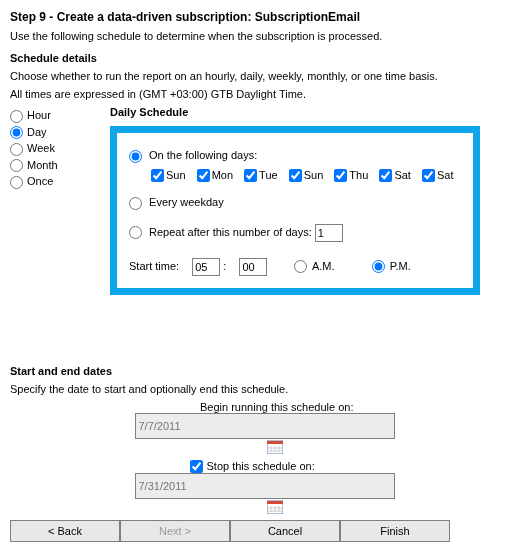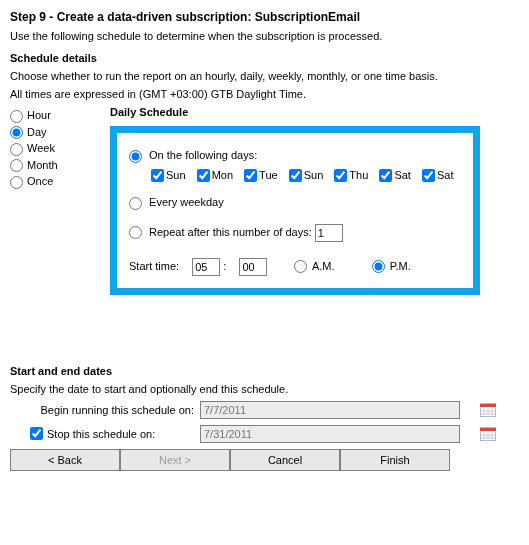--- a/index.html
+++ b/index.html
@@ -39,31 +39,31 @@
       font-family: inherit;
       font-size: 11px;
       vertical-align: middle;
     }
     .start-row { margin-top: 16px; }
     .start-row > span { margin-right: 10px; }
     .start-row input[type="text"] { vertical-align: middle; }
     .ampm { margin-left: 16px; padding-left: 8px; }
     .ampm input[type="radio"] { margin: 0 2px 0 0; vertical-align: middle; }
     .dates-section { margin-top: 70px; }
-    .date-row { display: flex; align-items: center; margin: 6px 0; }
+    .date-row { display: flex; align-items: center; margin: 6px 0; flex-direction: column; }
     .date-label { width: 190px; text-align: right; padding-right: 6px; }
     .date-input {
       width: 260px;
       height: 18px;
       border: 1px solid #7f7f7f;
       background: #ececec;
       color: #777;
       font-family: inherit;
       font-size: 11px;
-      padding: 4px 3px;
+      padding: 12px 3px;
     }
     .cal-icon {
       width: 16px; height: 15px;
       margin-left: 20px;
       display: inline-block;
     }
     .stop-label { display: flex; align-items: center; justify-content: flex-start; width: 190px; padding-left: 20px; }
     .stop-label input { margin: 0 4px 0 0; }
     .btn-bar { margin-top: 4px; display: flex; }
     .btn {

